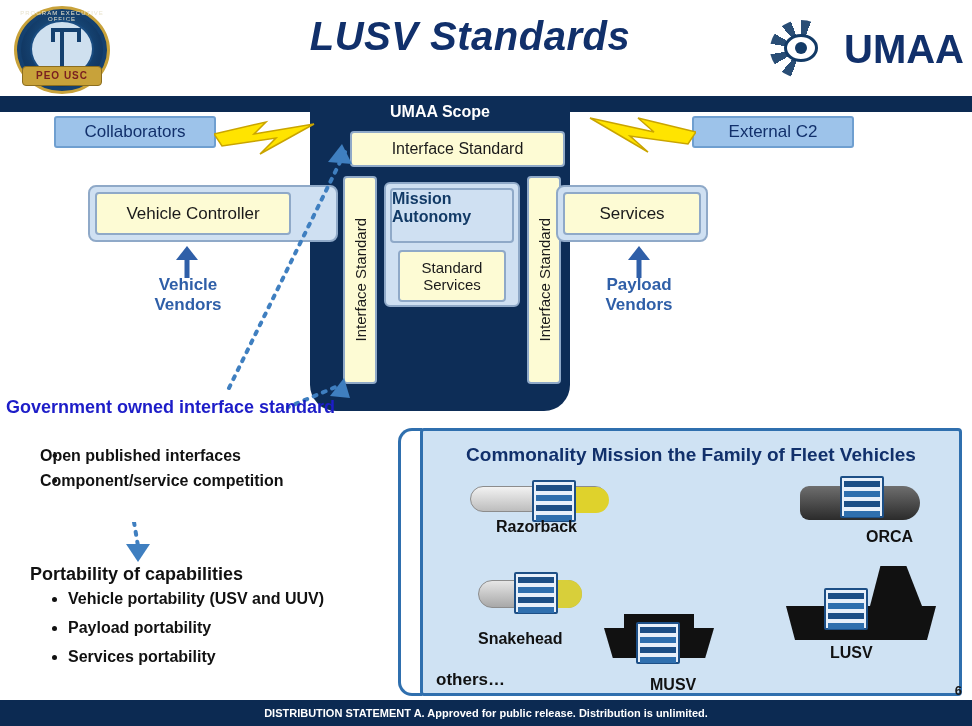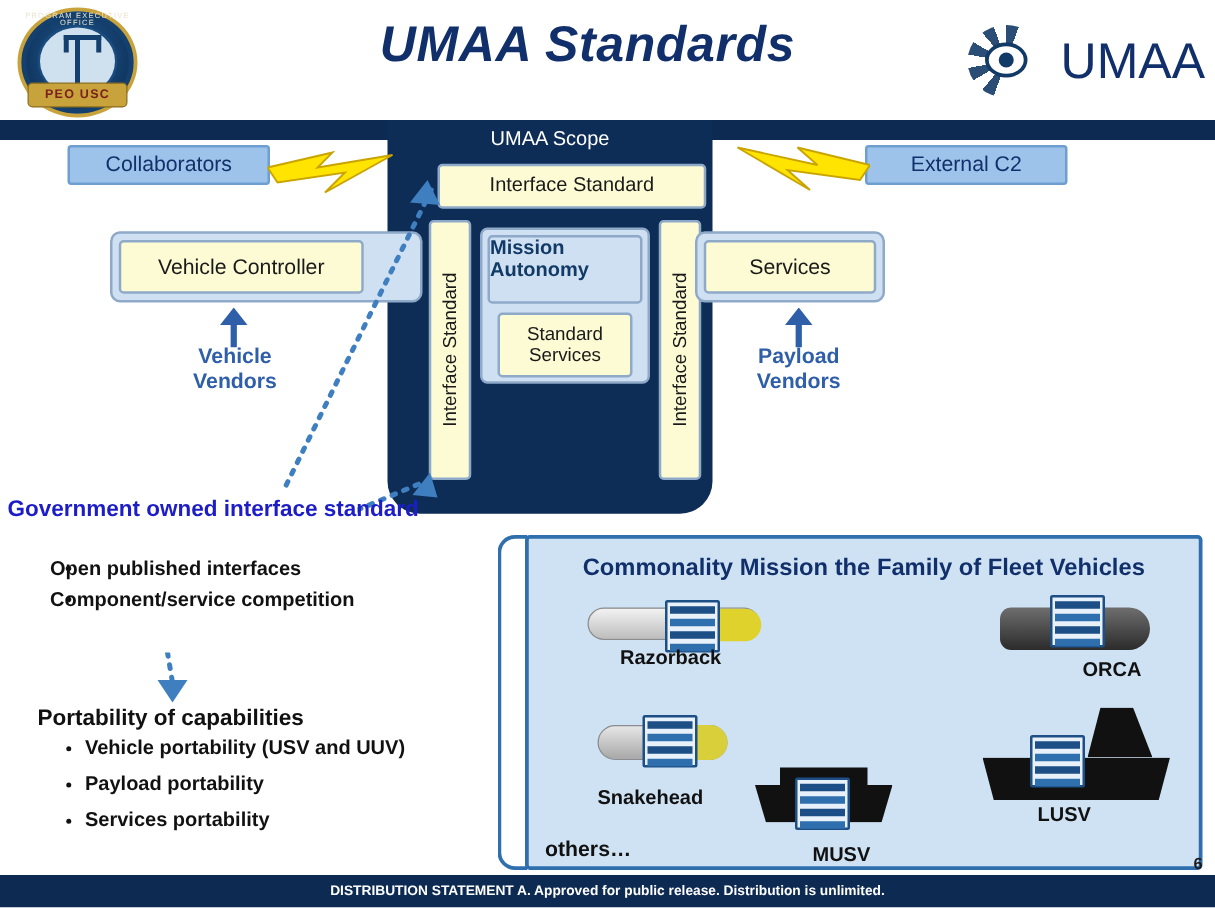--- a/index.html
+++ b/index.html
@@ -74,38 +74,38 @@
   }
   .umaa-logo .mark .eye {
     position:absolute; left:26px; top:16px; width:34px; height:28px; border-radius:50%;
     background:#ffffff; border:3px solid #123a66;
   }
   .umaa-logo .mark .pupil {
     position:absolute; left:37px; top:24px; width:12px; height:12px; border-radius:50%;
     background:#123a66;
   }
   .umaa-logo .word {
-    font-size:40px; font-weight:normal; color:#11306b; letter-spacing:0px; line-height:1;text-align:center;
+    font-size:40px; font-weight:bold; color:#11306b; letter-spacing:0px; line-height:1;text-align:center;
   }
 
   
   .banner-strip {
     position:absolute; left:0; top:96px; width:972px; height:16px;
     background:#0c2a52;
   }
 
   
   .scope {
     position:absolute; left:310px; top:96px; width:260px; height:315px;
     background:#0d2d57;
     border-radius: 0 0 26px 26px;
   }
   .scope-title {
     position:absolute; left:310px; top:103px; width:260px;
-    text-align:center; color:#ffffff; font-size:16px; font-weight:normal;
+    text-align:center; color:#ffffff; font-size:16px; font-weight:bold;
   }
 
   
   .cream {
     background:#fdfbd4;
     border:2px solid #8fa9c8;
     border-radius:4px;
     color:#1a1a1a;
     display:flex; align-items:center; justify-content:center;
     text-align:center;
@@ -297,21 +297,21 @@
 <body>
 
 <div class="seal">
   <div class="ring"></div>
   <div class="arc">PROGRAM EXECUTIVE OFFICE</div>
   <div class="inner"></div>
   <div class="trident"></div>
   <div class="band">PEO USC</div>
 </div>
 
-<div class="title">UMAA Standards</div>
+<div class="title">LUSV Standards</div>
 
 <div class="umaa-logo">
   <div class="mark">
     <div class="burst"></div>
     <div class="eye"></div>
     <div class="pupil"></div>
   </div>
   <div class="word">UMAA</div>
 </div>
 

